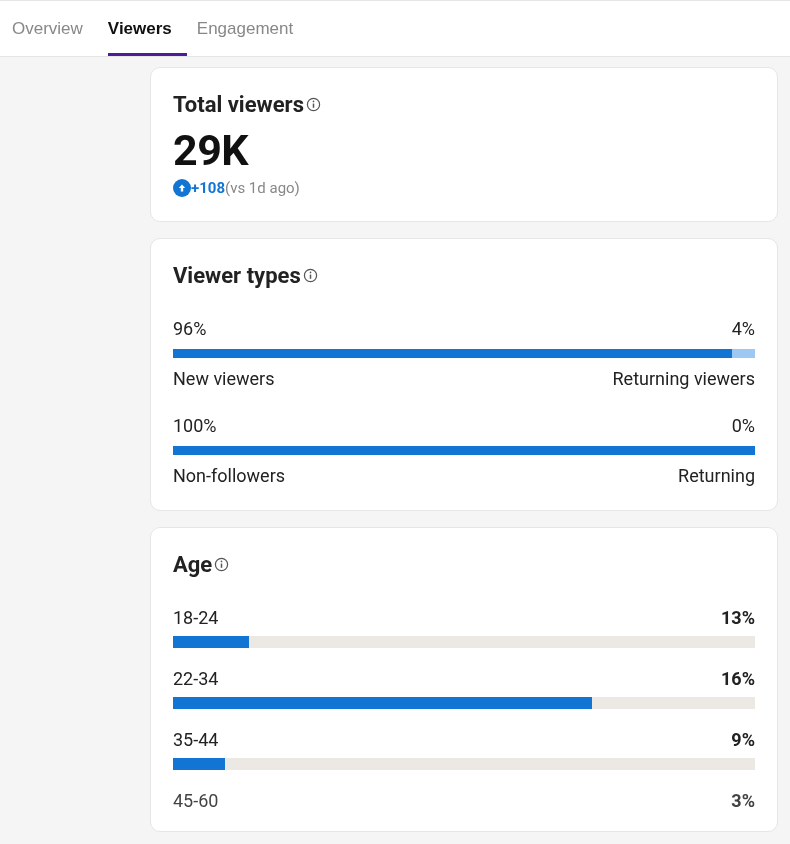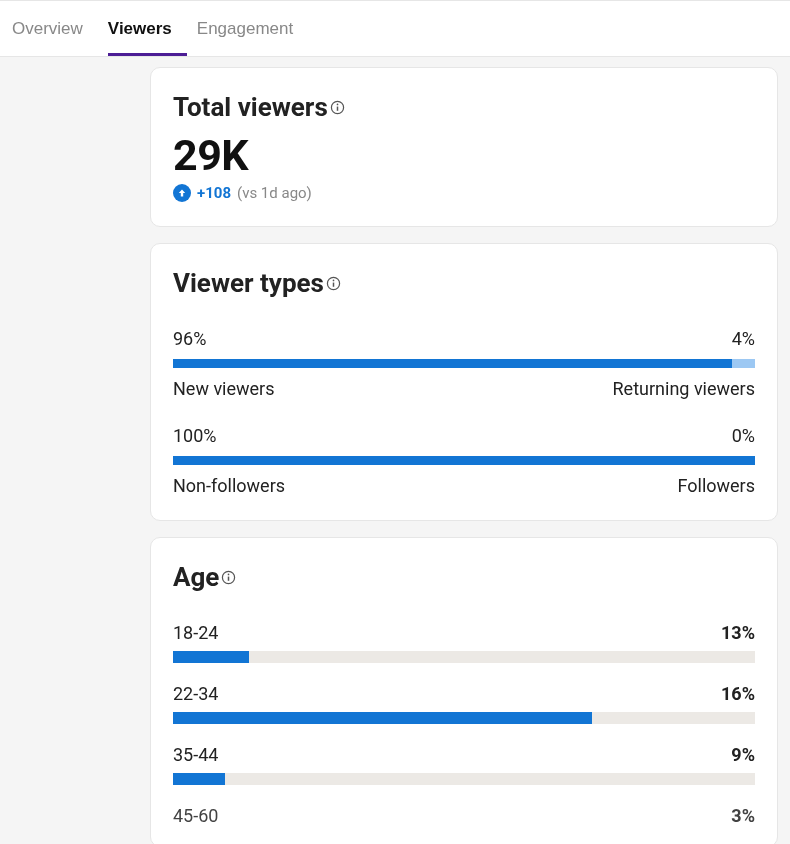--- a/index.html
+++ b/index.html
@@ -38,21 +38,21 @@
       padding-right: 12px;
     }
     .card {
       background: #fff;
       border: 1px solid #e6e6e6;
       border-radius: 10px;
       padding: 24px 22px;
       margin-bottom: 16px;
     }
     .card-title {
-      font-size: 26px;
+      font-size: 22px;
       font-weight: 700;
       color: #222;
       display: flex;
       align-items: center;
       gap: 2px;
     }
     .info-icon {
       display: inline-flex;
       align-items: center;
       justify-content: center;
@@ -63,21 +63,21 @@
     .info-icon svg { display: block; }
     .big-number {
       font-size: 43px;
       font-weight: 700;
       color: #111;
       margin-top: 8px;
       letter-spacing: -0.5px;
     }
     .delta-line {
       display: flex;
-      gap: 6px;
+      gap: 0;
       margin-top: 4px;
       font-size: 15px;
     }
     .arrow-up-badge {
       width: 18px;
       height: 18px;
       background: #1275d4;
       border-radius: 50%;
       display: flex;
       align-items: center;
@@ -207,21 +207,21 @@
         <div class="vt-row">
           <div class="vt-percents">
             <span>100%</span>
             <span>0%</span>
           </div>
           <div class="vt-bar">
             <div class="vt-bar-left" style="width:100%"></div>
           </div>
           <div class="vt-labels">
             <span>Non-followers</span>
-            <span>Followers</span>
+            <span>Returning</span>
           </div>
         </div>
       </div>
   </div>
 
   <div class="card" style="padding-bottom:0;">
     <div class="card-title">
       <span>Age</span>
       <span class="info-icon">
         <svg width="15" height="15" viewBox="0 0 16 16" fill="none" stroke="#555" stroke-width="1.3">

